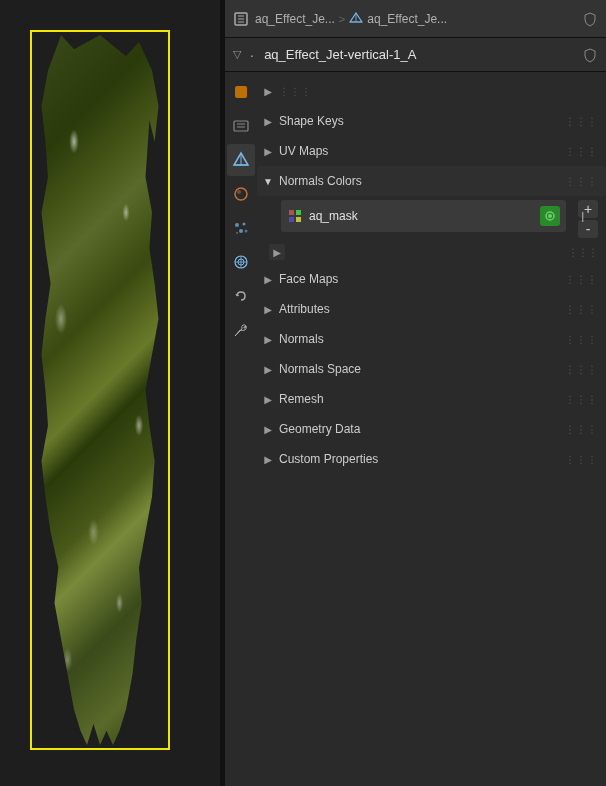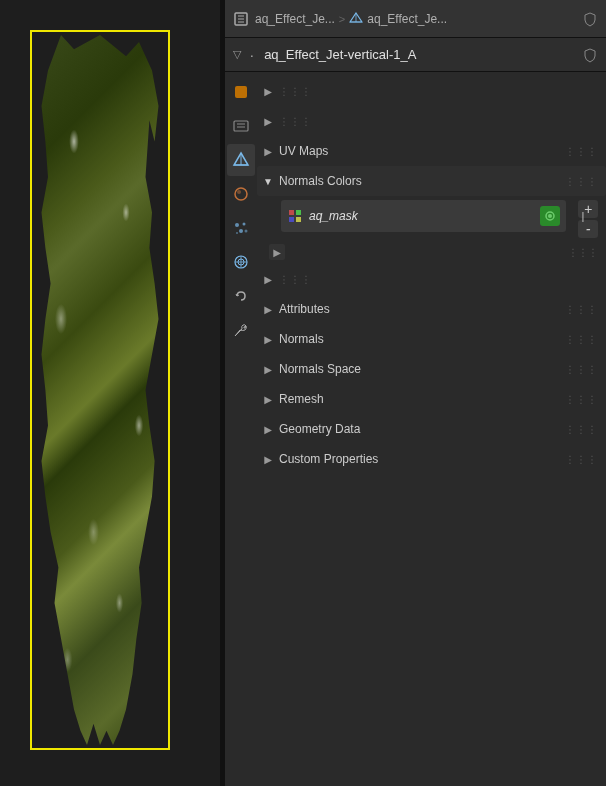--- a/index.html
+++ b/index.html
@@ -444,36 +444,37 @@
 
     <div class="props-list">
 
       <div class="prop-row">
         <div class="prop-expand">▶</div>
         <span class="prop-dots">⋮⋮⋮</span>
       </div>
 
       <div class="prop-row">
         <div class="prop-expand">▶</div>
+        <span class="prop-label">Shape Keys</span>
         <span class="prop-dots">⋮⋮⋮</span>
       </div>
 
       <div class="prop-row">
         <div class="prop-expand">▶</div>
         <span class="prop-label">UV Maps</span>
         <span class="prop-dots">⋮⋮⋮</span>
       </div>
 
       <div class="prop-row expanded-header">
         <div class="prop-expand" style="color:#ccc;">▼</div>
         <span class="prop-label">Normals Colors</span>
         <span class="prop-dots">⋮⋮⋮</span>
       </div>
 
-      <div style="display:flex; align-items:flex-start; padding: 2px 4px 2px 20px; gap:4px;font-style:italic;">
+      <div style="display:flex; align-items:flex-start; padding: 2px 4px 2px 20px; gap:4px;">
         <div class="aq-mask-row" style="flex:1; position:relative;">
 
           <div class="aq-mask-icon">
             <svg width="14" height="14" viewBox="0 0 14 14" fill="none">
               <rect x="1" y="1" width="5" height="5" fill="#e05050" opacity="0.8"></rect>
               <rect x="8" y="1" width="5" height="5" fill="#50e050" opacity="0.8"></rect>
               <rect x="1" y="8" width="5" height="5" fill="#5050e0" opacity="0.8"></rect>
               <rect x="8" y="8" width="5" height="5" fill="#e0e050" opacity="0.8"></rect>
             </svg>
           </div>
@@ -495,20 +496,21 @@
         </div>
       </div>
 
       <div class="mini-expand-row">
         <div class="mini-expand-btn">▶</div>
         <span class="mini-dots">⋮⋮⋮</span>
       </div>
 
       <div class="prop-row">
         <div class="prop-expand">▶</div>
+        <span class="prop-label">Face Maps</span>
         <span class="prop-dots">⋮⋮⋮</span>
       </div>
 
       <div class="prop-row">
         <div class="prop-expand">▶</div>
         <span class="prop-label">Attributes</span>
         <span class="prop-dots">⋮⋮⋮</span>
       </div>
 
       <div class="prop-row">

